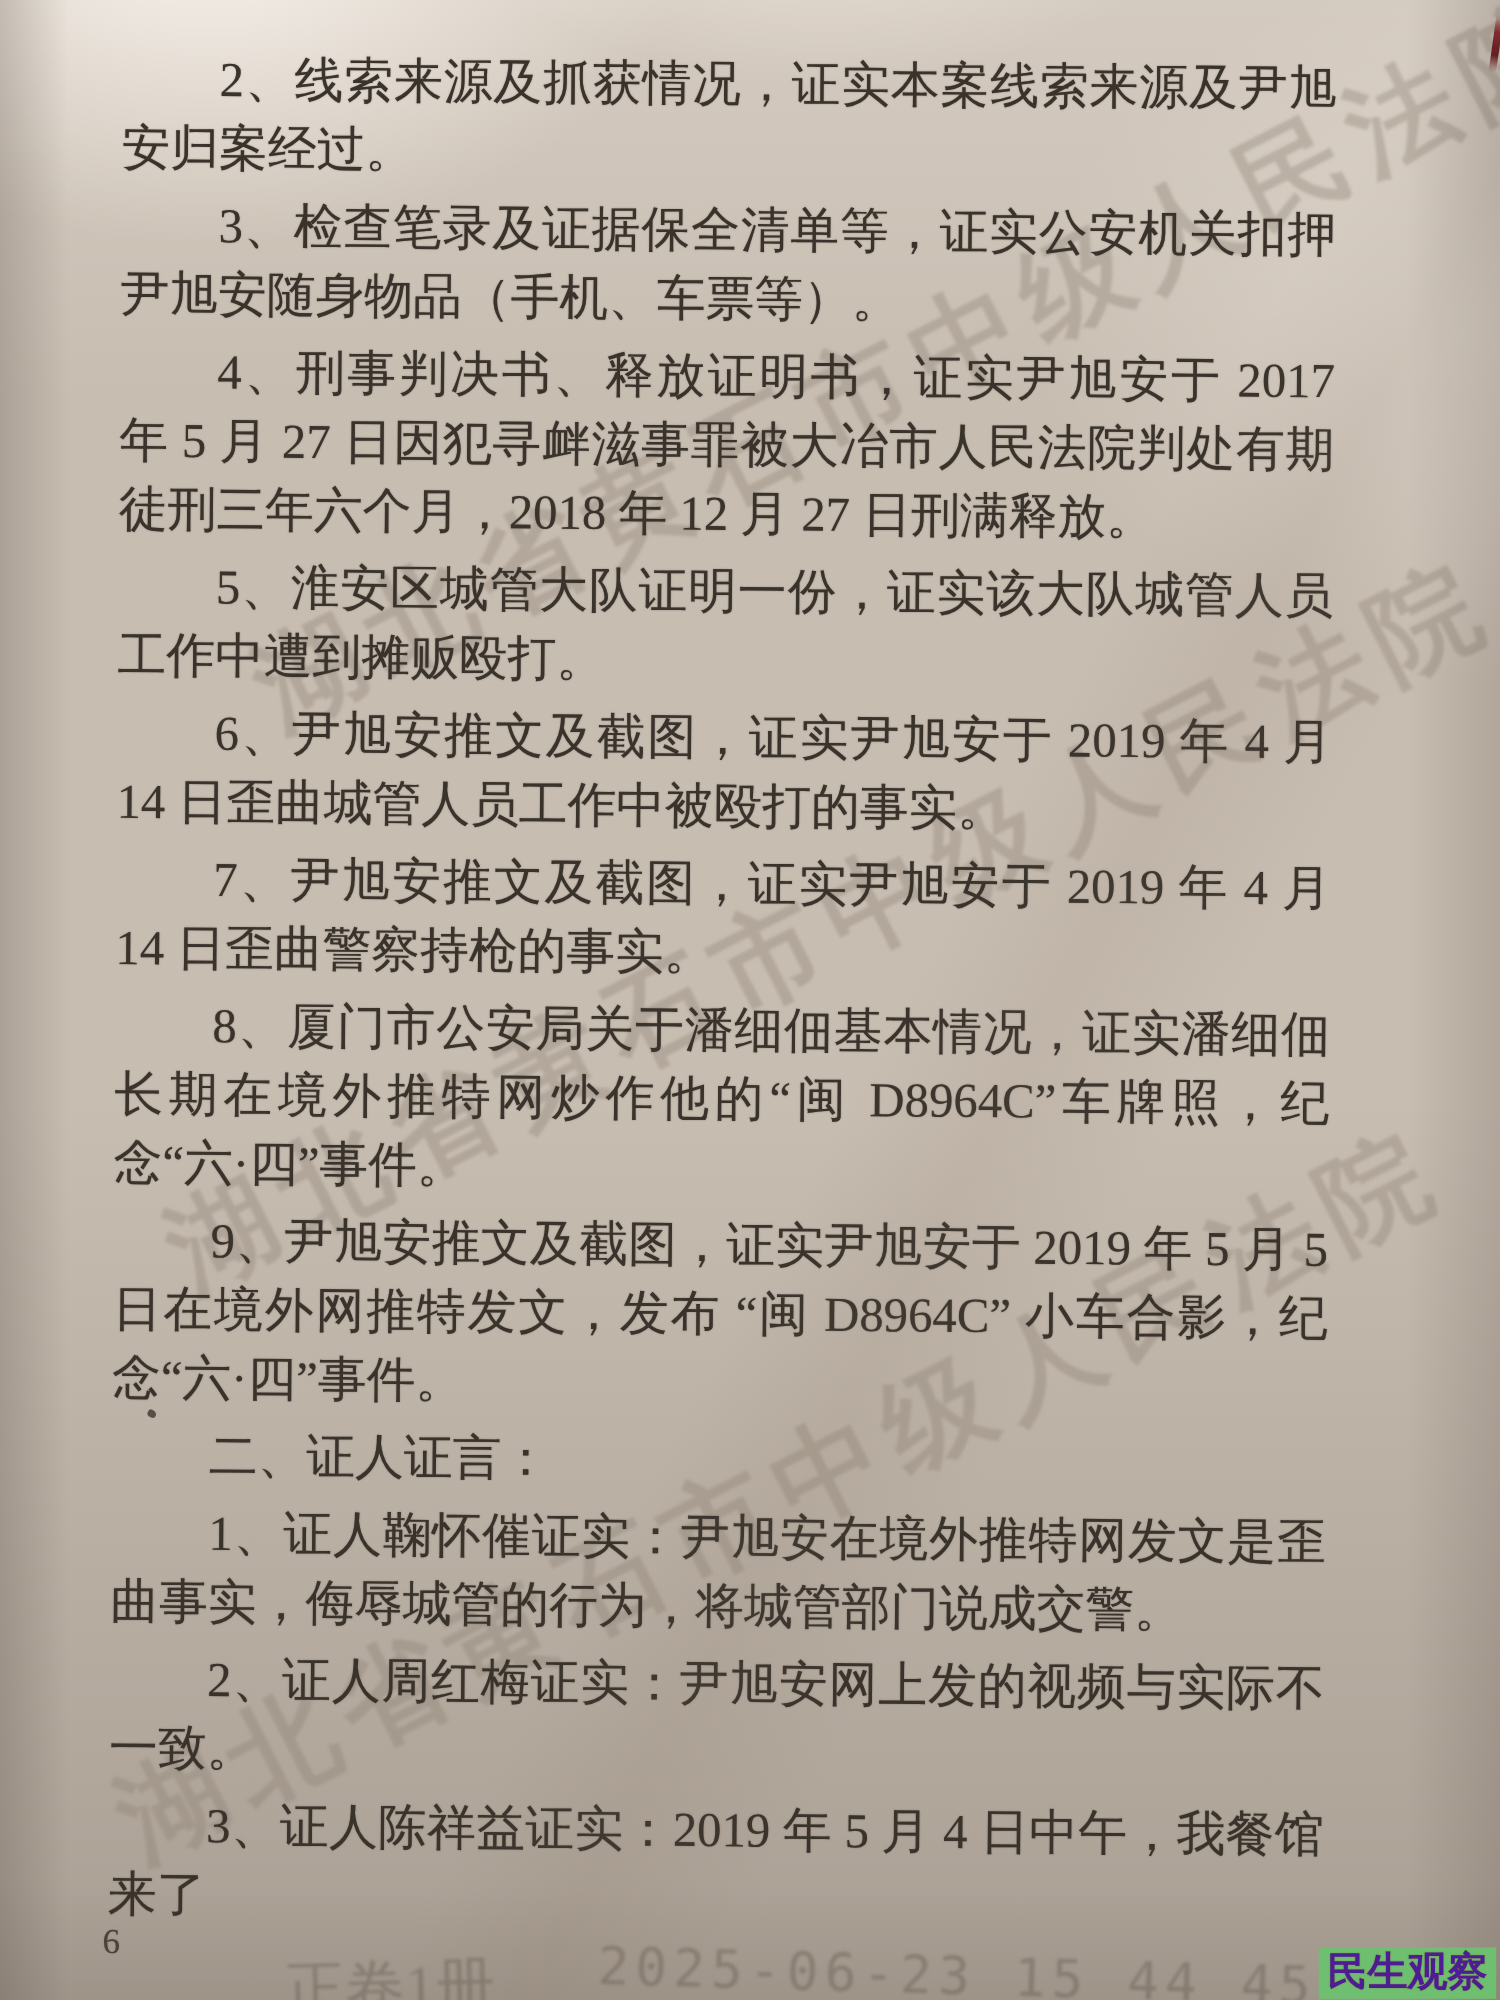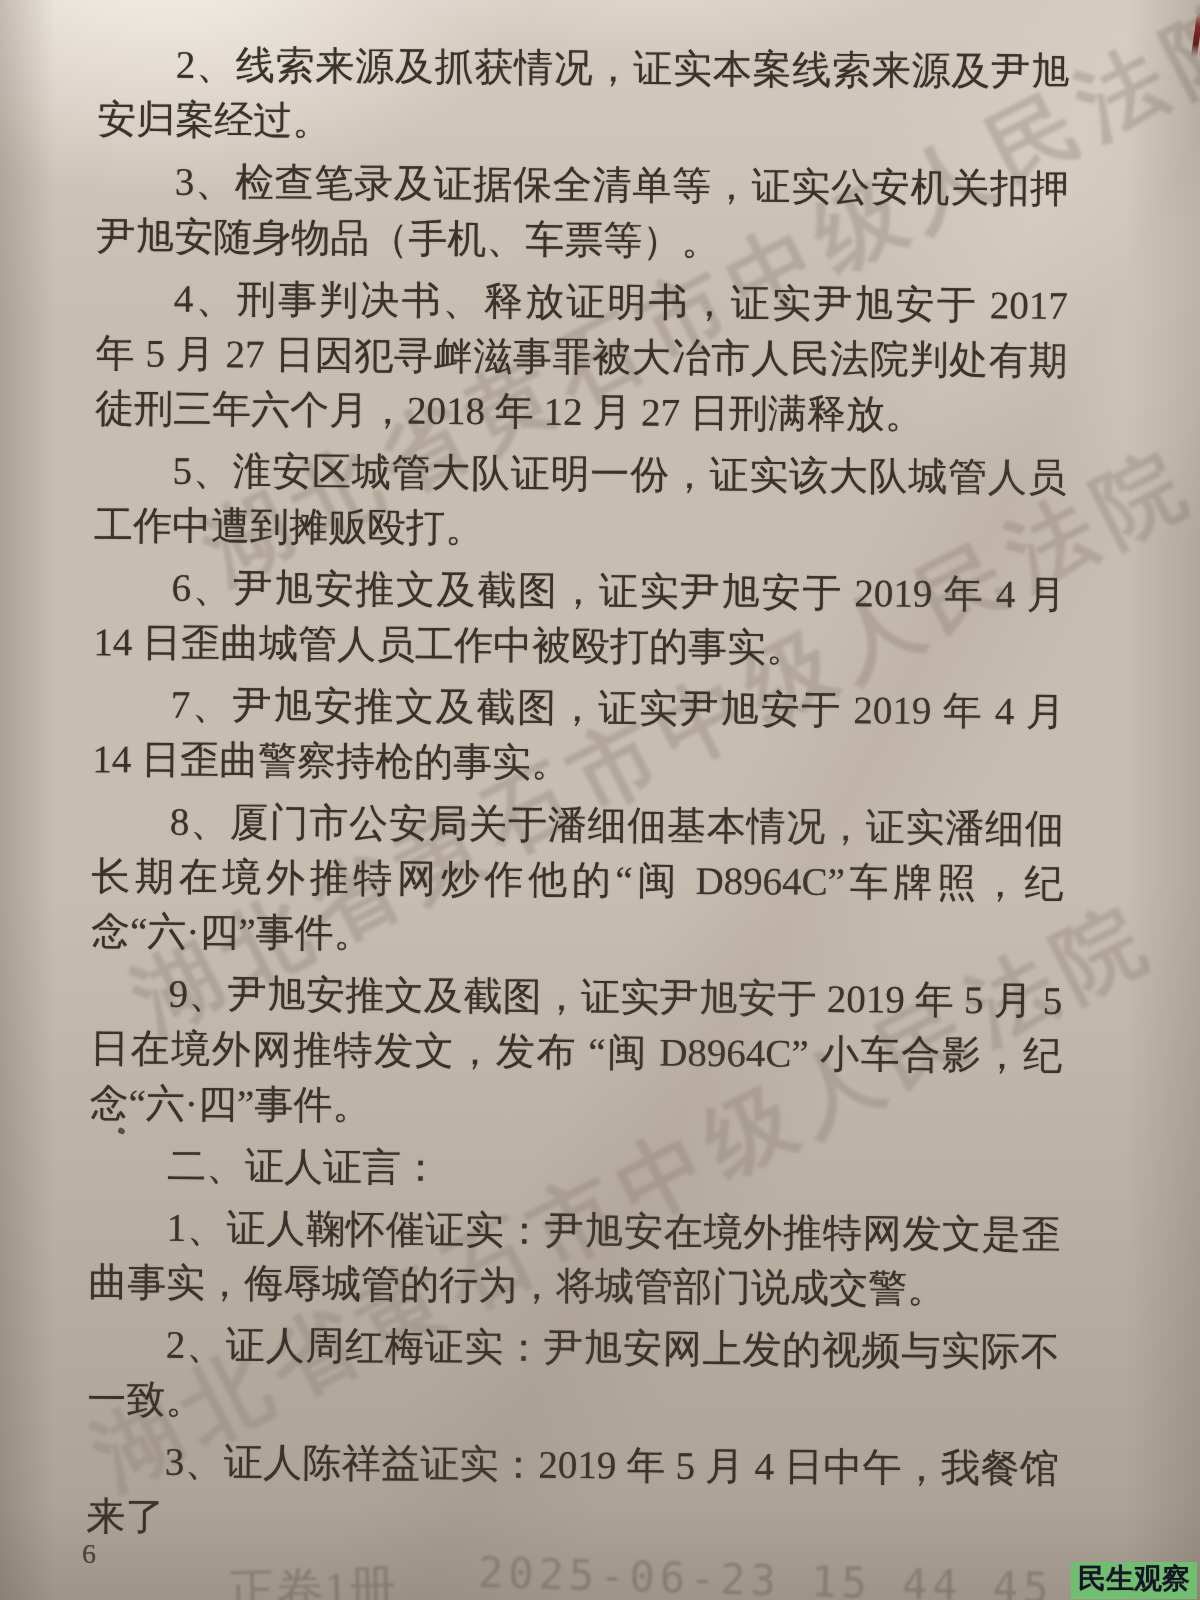--- a/index.html
+++ b/index.html
@@ -44,22 +44,22 @@
     left:228px;top:1558px;font-size:48px;transform:rotate(-1.5deg);
     font-family:"Liberation Serif","DejaVu Serif",serif;
   }
   .stamp-date{
     left:478px;top:1556px;font-size:42px;letter-spacing:5px;
     transform:rotate(1.6deg);
     font-family:"DejaVu Sans Mono",monospace;
   }
   .badge{
     position:absolute;right:3px;bottom:1px;z-index:6;
-    background:#6fbf70;color:#0f172a;
-    font-size:28px;font-weight:bold;line-height:1.1;
+    background:#6fbf70;color:#4c1d95;
+    font-size:32px;font-weight:bold;line-height:1.1;
     padding:2px 7px 4px 7px;
     font-family:Liberation Sans, sans-serif;
     text-shadow:0 0 1px rgba(140,40,15,0.6);
   }
   .vignette{
     position:absolute;inset:0;z-index:5;pointer-events:none;
     background:
       linear-gradient(118deg, rgba(0,0,0,0) 56%, rgba(120,105,90,0.10) 62%, rgba(0,0,0,0) 69%),
       linear-gradient(to right, rgba(58,48,40,0.20), rgba(0,0,0,0) 55px),
       linear-gradient(to left, rgba(58,48,40,0.16), rgba(0,0,0,0) 75px),

